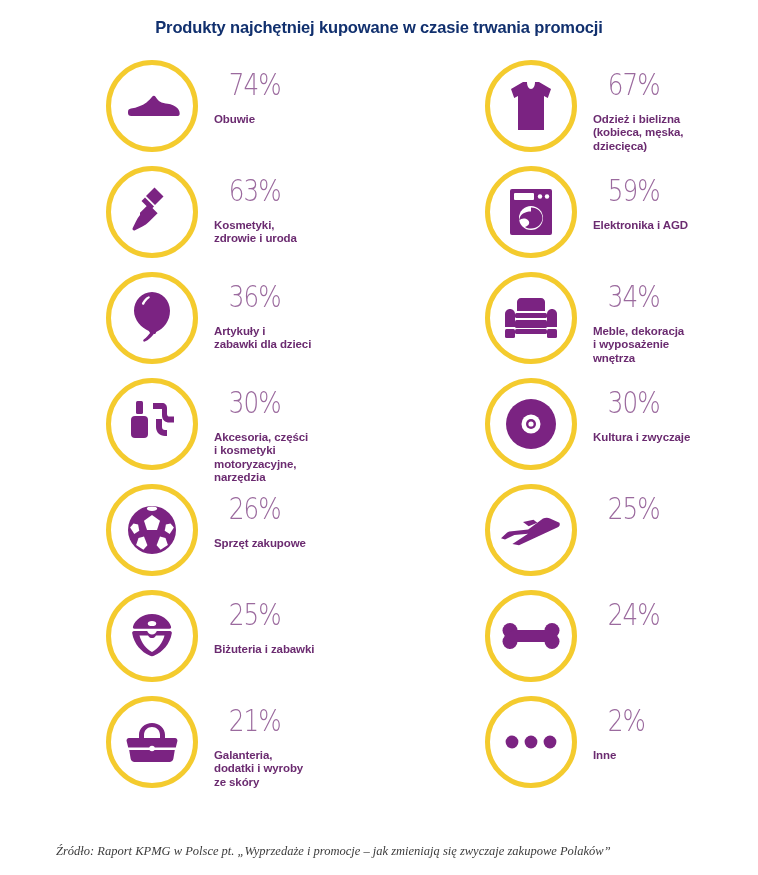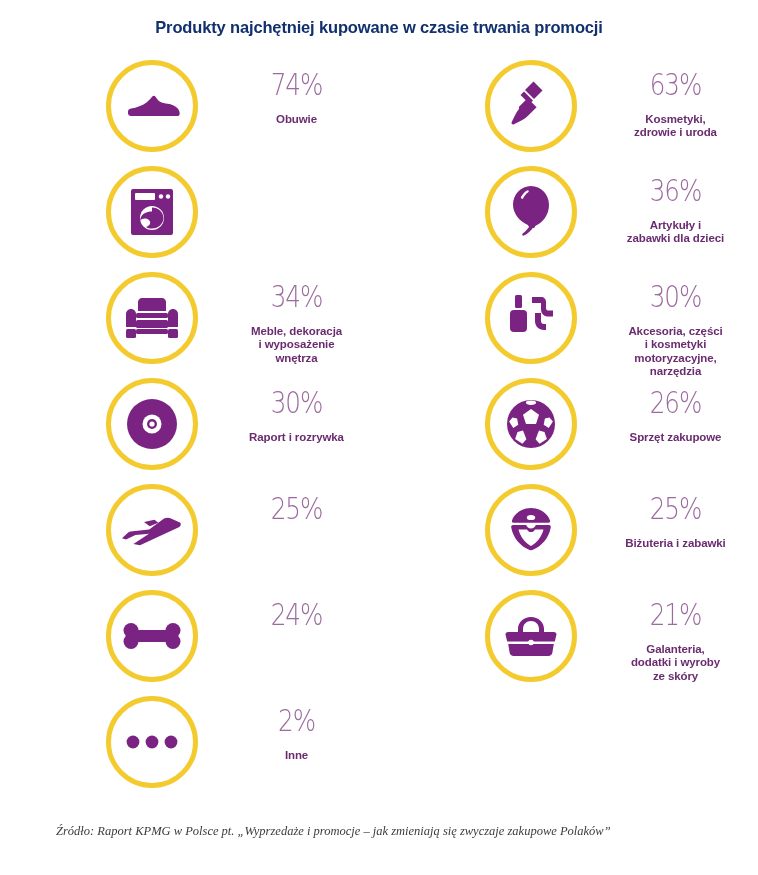--- a/index.html
+++ b/index.html
@@ -60,21 +60,20 @@
     margin-left: 92px;
     background: #ffffff;
   }
   .badge svg {
     display: block;
   }
   .text {
     flex: 1 1 auto;
     padding-left: 16px;
     padding-top: 10px;
-    text-align: center;
     max-width: 178px;
   }
   .pct {
     font-family: "DejaVu Sans", sans-serif;
     font-size: 30px;
     font-weight: 300;
     line-height: 1.02;
     color: #9b6a9e;
     letter-spacing: -1.2px;
     transform: scaleX(0.82);
@@ -84,21 +83,21 @@
     font-size: 11.5px;
     font-weight: bold;
     line-height: 1.18;
     color: #6b2b70;
     margin-top: 12px;
     letter-spacing: -0.1px;
   }
   .source {
     position: absolute;
     left: 0;
-    top: 824px;
+    top: 844px;
     width: 758px;
     padding-left: 56px;
     box-sizing: border-box;
     font-family: "Liberation Serif", serif;
     font-style: italic;
     font-size: 12.5px;
     color: #3b3b3b;
   }
   .divider {
     position: absolute;
@@ -126,20 +125,33 @@
           </span>
         </div>
         <div class="text">
           <div class="pct">74%</div>
           <div class="label">Obuwie</div>
         </div>
       </div>
       <div class="item">
         <div class="badge">
           <span>
+            <svg width="40" height="52" viewBox="0 0 40 52">
+              <path fill="#7B2382" d="M12 2h4c0 4 1.6 7 4 7s4-3 4-7h4l12 7-3.2 9L33 16v34H7V16l-3.8 2L0 9z"></path>
+            </svg>
+          </span>
+        </div>
+        <div class="text">
+          <div class="pct">67%</div>
+          <div class="label">Odzież i bielizna<br>(kobieca, męska,<br>dziecięca)</div>
+        </div>
+      </div>
+      <div class="item">
+        <div class="badge">
+          <span>
             <svg width="46" height="52" viewBox="0 0 46 52">
               <g fill="#7B2382">
                 <path d="M25.5 1.5l9 9-8.5 8.5-9-9z"></path>
                 <path d="M16 11.5l9 9-3.5 3.5-9-9z"></path>
                 <path d="M11 26.8l8.6-8.6 9 9-8.6 8.6c-2 2-4.2 3.6-6.6 4.8L6 44.3c-1.5.8-3.1-.8-2.3-2.3l3.2-6.6c1.2-2.4 2.5-4.4 4.1-6.4z"></path>
               </g>
             </svg>
           </span>
         </div>
         <div class="text">
@@ -158,20 +170,24 @@
                 <rect x="6" y="6" width="20" height="7" rx="1"></rect>
                 <circle cx="32" cy="9.5" r="2.2"></circle>
                 <circle cx="39" cy="9.5" r="2.2"></circle>
                 <circle cx="23" cy="31" r="12"></circle>
               </g>
               <g fill="#7B2382">
                 <path d="M23 20.5c6.3 0 11.5 4.7 11.5 10.5S29.3 41.5 23 41.5c-2.2 0-4.3-.6-6-1.6 2.4-.6 4.2-2.2 4.2-4.2 0-2.4-2.4-4.3-5.4-4.3-1.9 0-3.6.8-4.6 2 .4-6.4 5.9-8.9 11.8-8.9z"></path>
               </g>
             </svg>
           </span>
+        </div>
+        <div class="text">
+          <div class="pct">59%</div>
+          <div class="label">Elektronika i AGD</div>
         </div>
       </div>
       <div class="item">
         <div class="badge">
           <span>
             <svg width="42" height="54" viewBox="0 0 42 54">
               <g fill="#7B2382">
                 <path d="M21 1C11 1 3 9.6 3 19.7c0 9.2 7.5 17.2 14.8 20.2l1.3 2.2c-1.6 2.1-3.6 4.4-6.4 6.5-1.2.9-.1 2.7 1.2 2 3.6-1.9 6.2-4.4 8.1-6.7l.9-1.2c.4.6 1.2.5 1.6-.2 0 0 .3-.6.7-1.6C32.8 37.5 39 30 39 19.7 39 9.6 31 1 21 1z"></path>
               </g>
               <path fill="#fff" d="M11 12c1.8-3.6 4.3-5.9 6.4-6.6 1.3-.4 1.9 1.2.8 1.9-1.8 1.2-3.7 3.2-5 6-.6 1.3-2.8.1-2.2-1.3z"></path>
@@ -229,21 +245,21 @@
             <svg width="52" height="52" viewBox="0 0 52 52">
               <circle cx="26" cy="26" r="25" fill="#7B2382"></circle>
               <circle cx="26" cy="26" r="9.5" fill="#fff"></circle>
               <circle cx="26" cy="26" r="5" fill="#7B2382"></circle>
               <circle cx="26" cy="26" r="2.6" fill="#fff"></circle>
             </svg>
           </span>
         </div>
         <div class="text">
           <div class="pct">30%</div>
-          <div class="label">Raport i rozrywka</div>
+          <div class="label">Kultura i zwyczaje</div>
         </div>
       </div>
       <div class="item">
         <div class="badge">
           <span>
             <svg width="50" height="50" viewBox="0 0 50 50">
               <circle cx="25" cy="25" r="24" fill="#7B2382"></circle>
               <g fill="#fff">
                 <path d="M25 10l8 5.8-3 9.2h-10l-3-9.2z"></path>
                 <path d="M25 1.4c-3 0-5.2.8-5.2 2.2 0 1.3 2.3 2.4 5.2 2.4s5.2-1.1 5.2-2.4c0-1.4-2.2-2.2-5.2-2.2z"></path>

